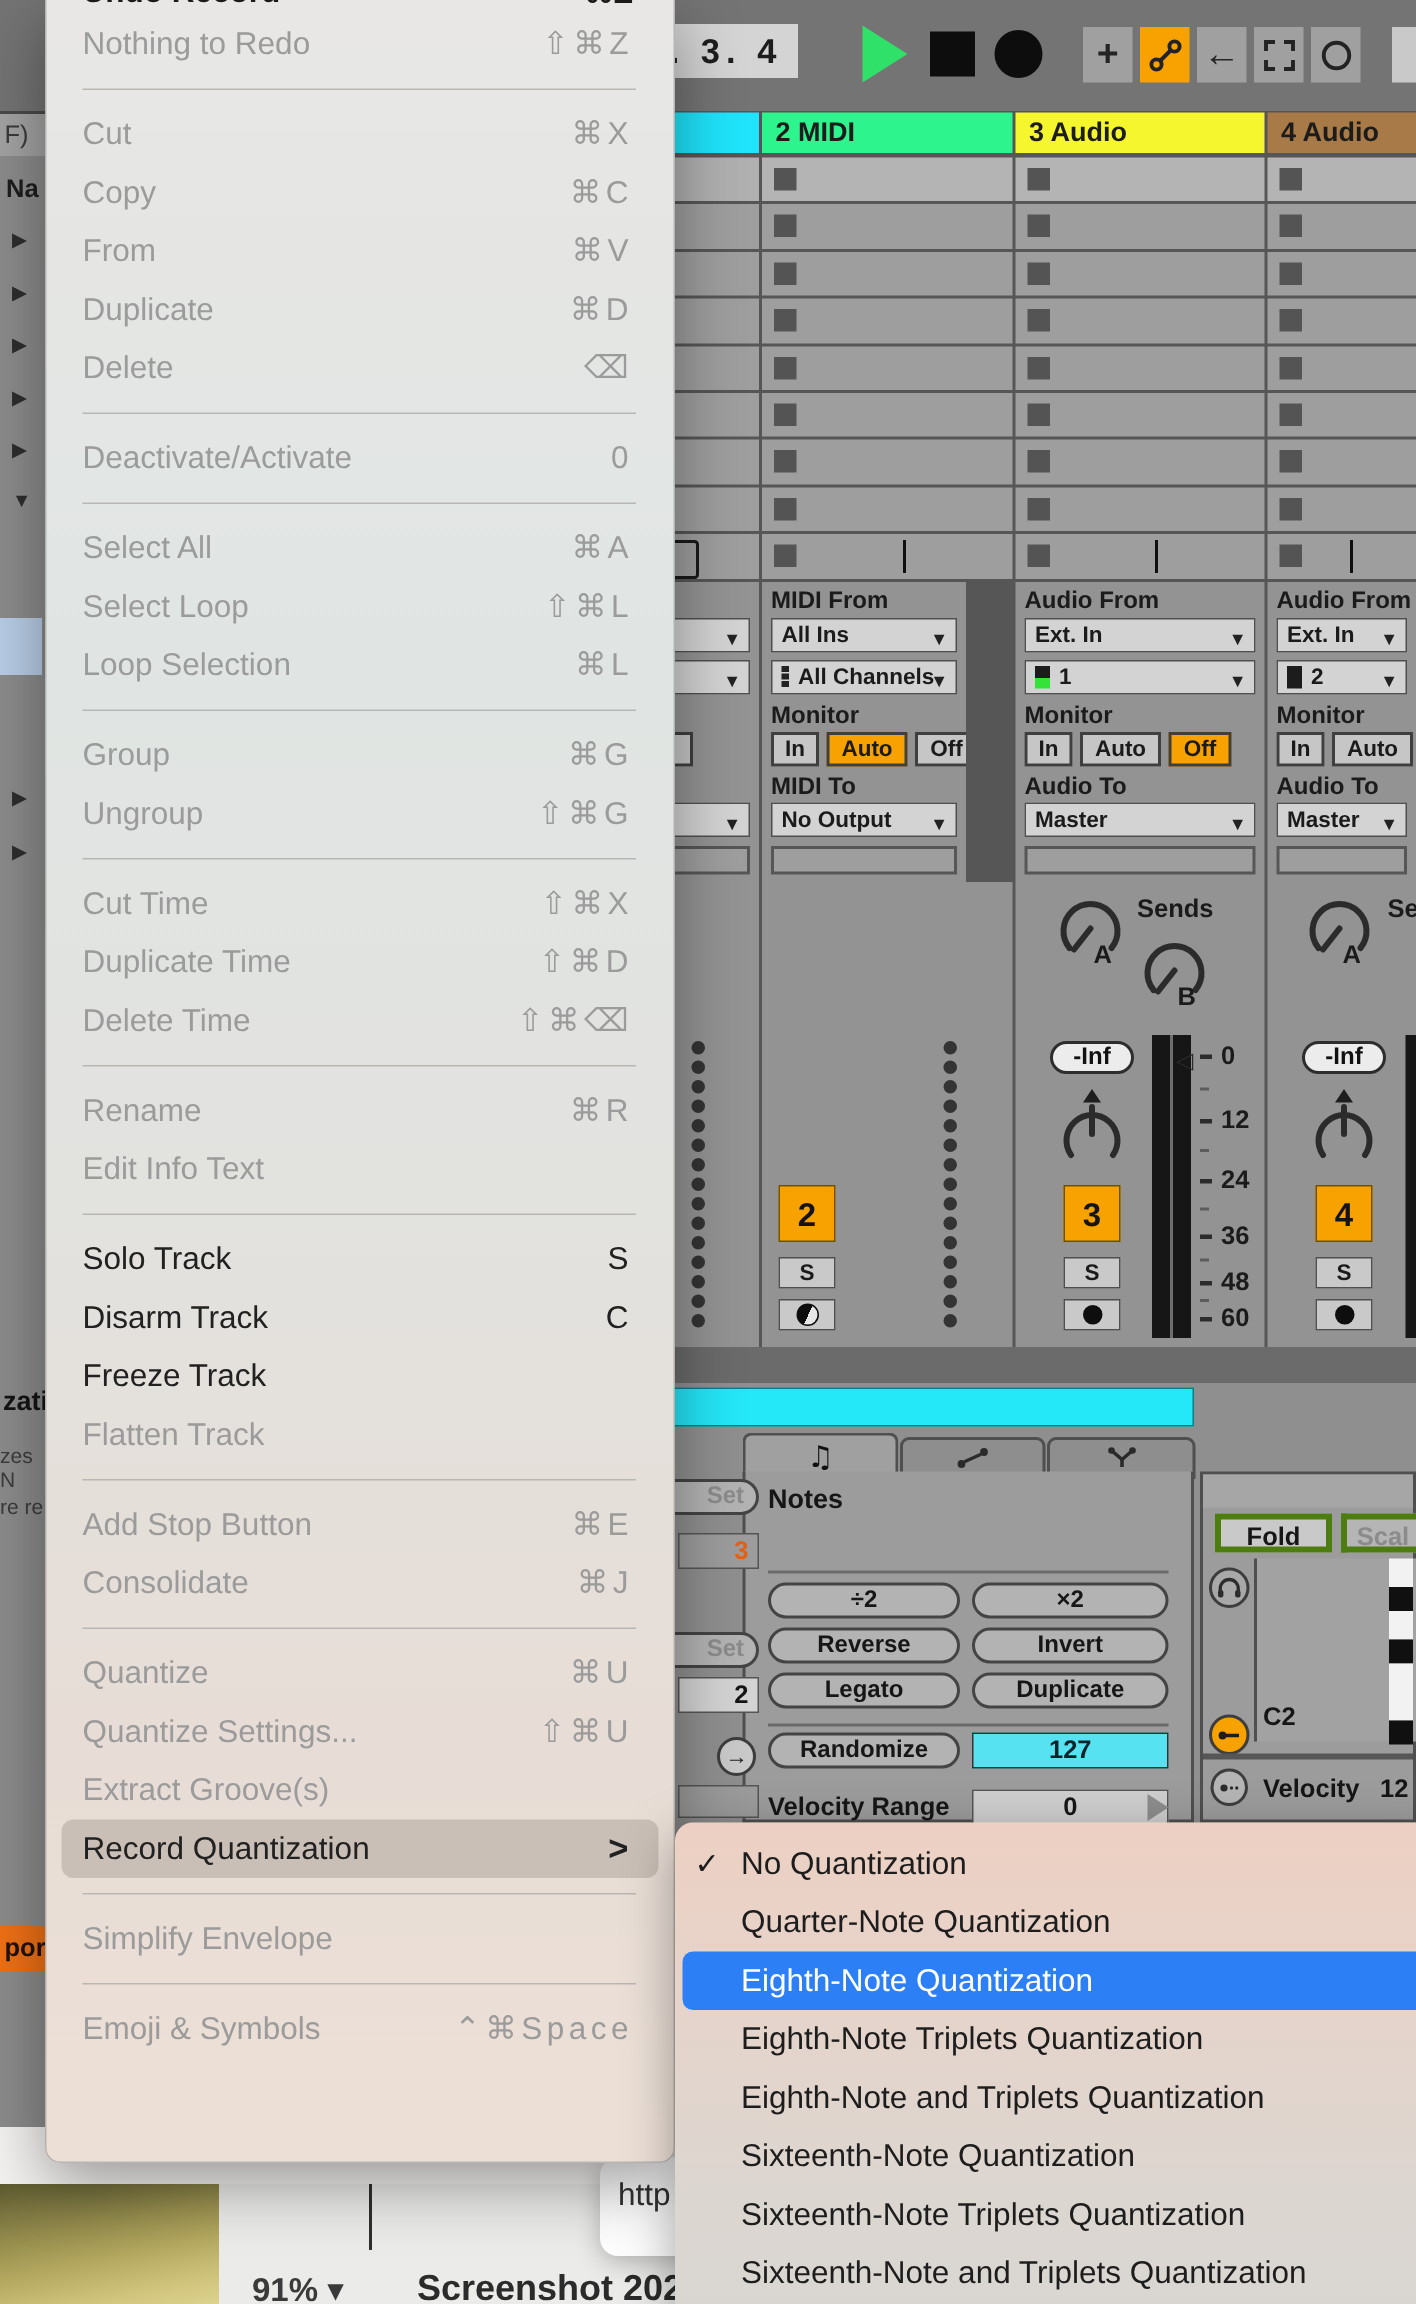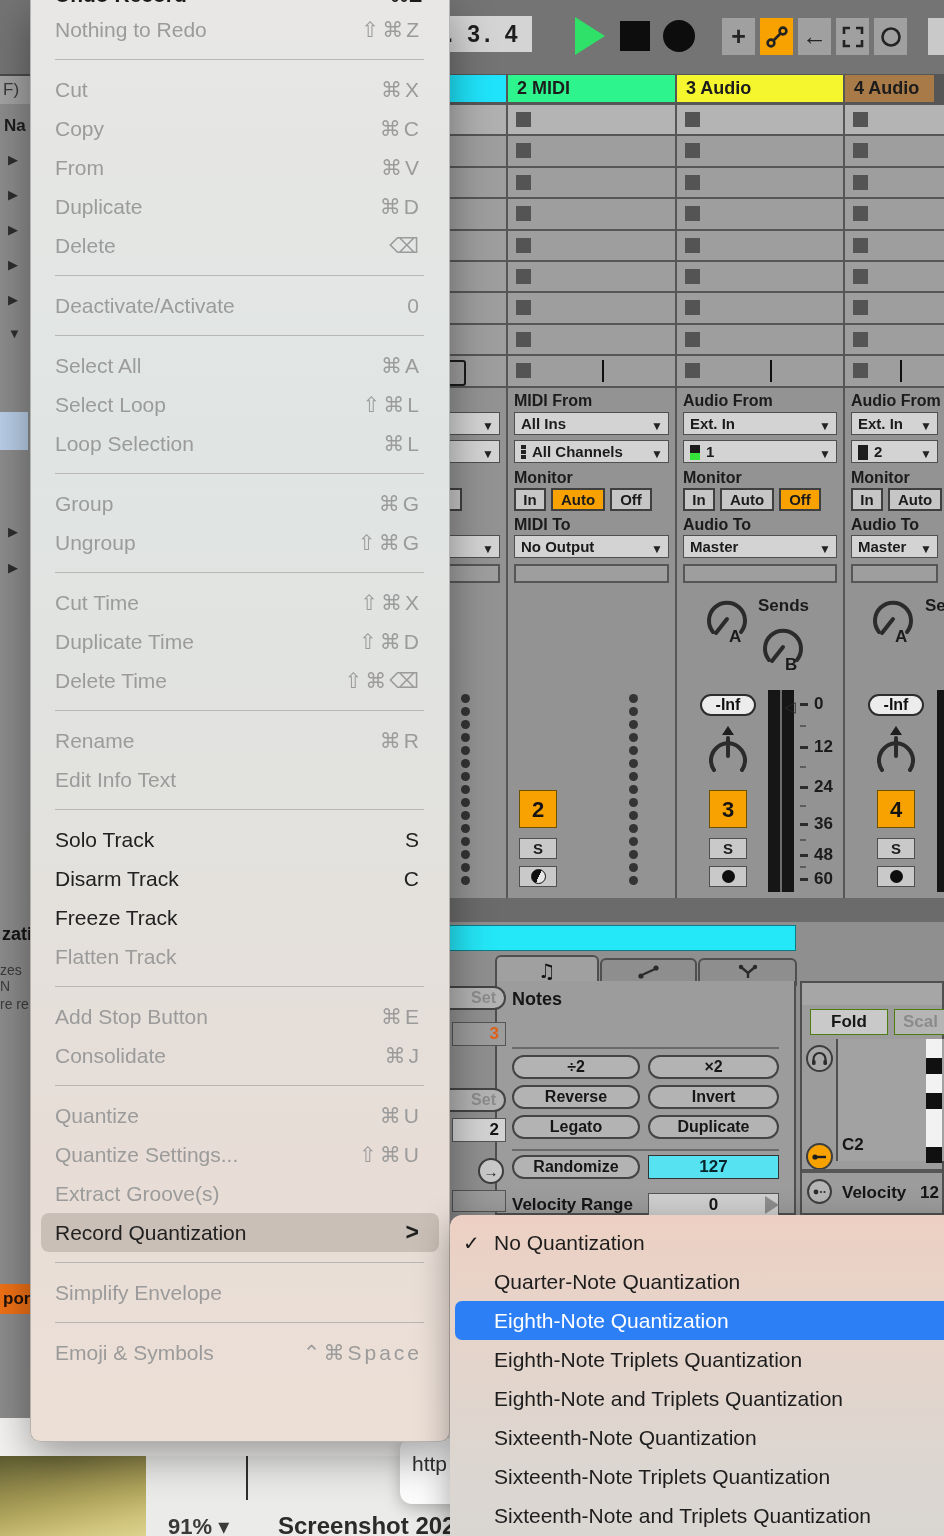--- a/index.html
+++ b/index.html
@@ -61,21 +61,21 @@
   .phr{position:absolute;left:15px;width:267px;height:2px;background:#6a6a6a;}
   #rangefield{position:absolute;left:15px;top:32px;width:267px;height:24px;background:#d8d8d8;border:1px solid #555;
     color:#161616;font-weight:bold;font-size:17px;text-align:center;line-height:22px;box-sizing:border-box;}
   #randval{position:absolute;left:151px;top:174px;width:131px;height:24px;background:#57e2f2;border:1px solid #333;
     color:#07242a;font-weight:bold;font-size:17px;text-align:center;line-height:22px;box-sizing:border-box;}
   #velrange-val{position:absolute;left:151px;top:212px;width:131px;height:24px;background:#cfcfcf;border:1px solid #555;
     color:#161616;font-weight:bold;font-size:17px;text-align:center;line-height:22px;box-sizing:border-box;}
   #velrange-val:after{content:"";position:absolute;right:-1px;top:2px;border-left:14px solid #8d8d8d;
     border-top:9px solid transparent;border-bottom:9px solid transparent;}
   #rightpanel{left:800px;top:981px;width:144px;height:234px;background:#9c9c9c;border:2px solid #4f4f4f;box-sizing:border-box;}
-  .smallbtn{position:absolute;height:26px;border:1px solid #4d7c0f;font-weight:bold;font-size:17px;
+  .smallbtn{position:absolute;height:26px;border:4px solid #4d7c0f;font-weight:bold;font-size:17px;
     text-align:center;line-height:24px;box-sizing:border-box;}
   .circlebtn{position:absolute;border-radius:50%;border:2px solid #3d3d3d;box-sizing:border-box;
     display:flex;align-items:center;justify-content:center;}
   
   #leftstrip{left:0;top:0;width:30px;height:1418px;background:#8c8c8c;}
   .tri{position:absolute;left:8px;color:#2e2e2e;font-size:13px;}
   
   #whiteband{left:0;top:1418px;width:460px;height:38px;background:#f4f3f1;}
   #photo{left:0;top:1456px;width:146px;height:80px;
     background:linear-gradient(168deg,#5c5a2e 0%,#7a7440 18%,#988f4e 38%,#b3a75f 58%,#cfc37c 82%,#ddd28e 100%);}
@@ -227,21 +227,21 @@
       <div class="abs slot" style="left: 677px; top: 293.4px; width: 166px; height: 29.4px; background: rgb(158, 158, 158);">
         <div class="stopsq"></div>
       </div>
       <div class="abs slot" style="left: 677px; top: 324.8px; width: 166px; height: 29.4px; background: rgb(158, 158, 158);">
         <div class="stopsq"></div>
       </div>
       <div class="abs" style="left: 677px; top: 356px; width: 166px; height: 30px; background: rgb(158, 158, 158);">
         <div class="stopsq" style="top: 7px;"></div>
         <div class="scene-vline" style="left: 92.96px;"></div>
       </div>
-      <div class="abs thead" style="left: 845px; width: 89px; background: rgb(168, 122, 72);">4 Audio</div>
+      <div class="abs thead" style="left: 845px; width: 99px; background: rgb(168, 122, 72);">4 Audio</div>
       <div class="abs slot" style="left: 845px; top: 105px; width: 99px; height: 29.4px; background: rgb(180, 180, 180);">
         <div class="stopsq"></div>
       </div>
       <div class="abs slot" style="left: 845px; top: 136.4px; width: 99px; height: 29.4px; background: rgb(158, 158, 158);">
         <div class="stopsq"></div>
       </div>
       <div class="abs slot" style="left: 845px; top: 167.8px; width: 99px; height: 29.4px; background: rgb(158, 158, 158);">
         <div class="stopsq"></div>
       </div>
       <div class="abs slot" style="left: 845px; top: 199.2px; width: 99px; height: 29.4px; background: rgb(158, 158, 158);">
@@ -256,21 +256,21 @@
       <div class="abs slot" style="left: 845px; top: 293.4px; width: 99px; height: 29.4px; background: rgb(158, 158, 158);">
         <div class="stopsq"></div>
       </div>
       <div class="abs slot" style="left: 845px; top: 324.8px; width: 99px; height: 29.4px; background: rgb(158, 158, 158);">
         <div class="stopsq"></div>
       </div>
       <div class="abs" style="left: 845px; top: 356px; width: 99px; height: 30px; background: rgb(158, 158, 158);">
         <div class="stopsq" style="top: 7px;"></div>
         <div class="scene-vline" style="left: 55.44px;"></div>
       </div>
-      <div class="abs strip" style="left: 508px; width: 167px;">
+      <div class="abs strip" style="left: 508px; width: 136px;">
         <div class="mxlabel" style="top: 4px;">MIDI From</div>
         <div class="dd" style="top: 24px;"><span>All Ins</span><span class="arr">▼</span></div>
         <div class="dd" style="top: 52px;"><span style="display:inline-block;width:5px;margin-right:6px;vertical-align:-2px;"><span style="display:block;width:5px;height:4px;background:#222;margin-bottom:1px;"></span><span style="display:block;width:5px;height:4px;background:#222;margin-bottom:1px;"></span><span style="display:block;width:5px;height:4px;background:#222;"></span></span><span>All Channels</span><span class="arr">▼</span></div>
         <div class="mxlabel" style="top: 81px;">Monitor</div>
         <div class="mon" style="left: 6px; top: 100px; width: 32px;">In</div>
         <div class="mon active" style="left: 43px; top: 100px; width: 54px;">Auto</div>
         <div class="mon" style="left: 102px; top: 100px; width: 42px;">Off</div>
         <div class="mxlabel" style="top: 128px;">MIDI To</div>
         <div class="dd" style="top: 147px;"><span>No Output</span><span class="arr">▼</span></div>
         <div class="outbox" style="top: 176px;"></div>

